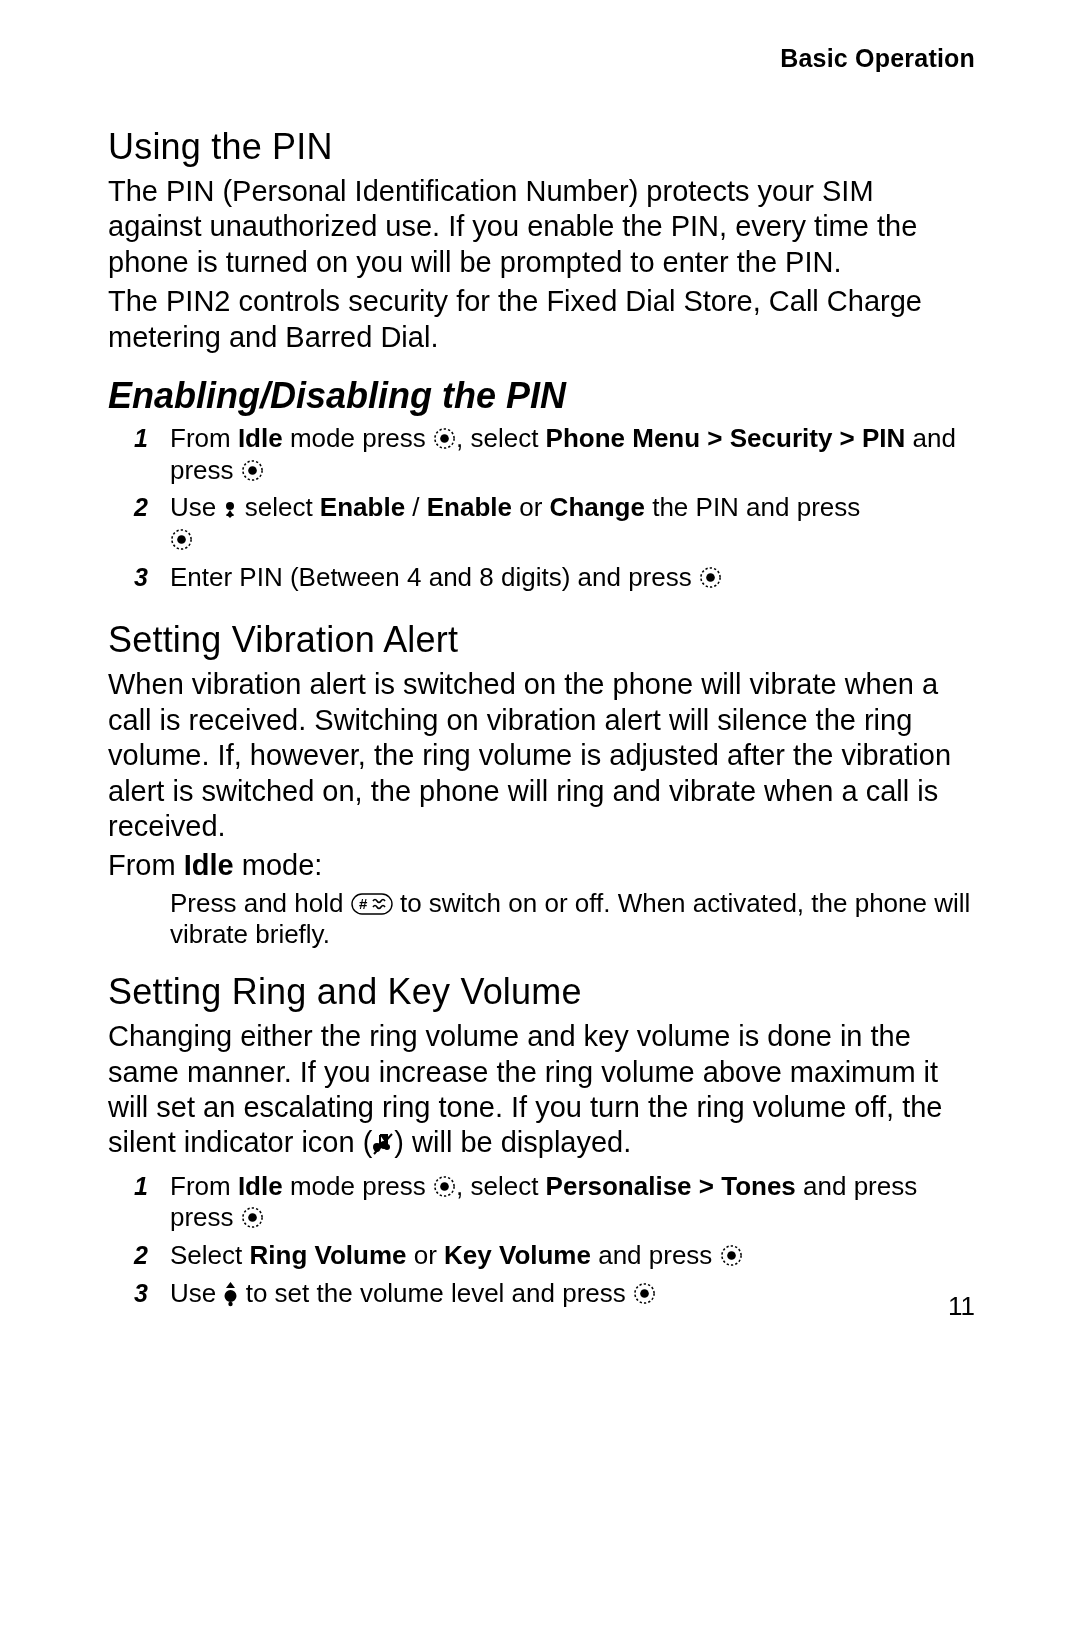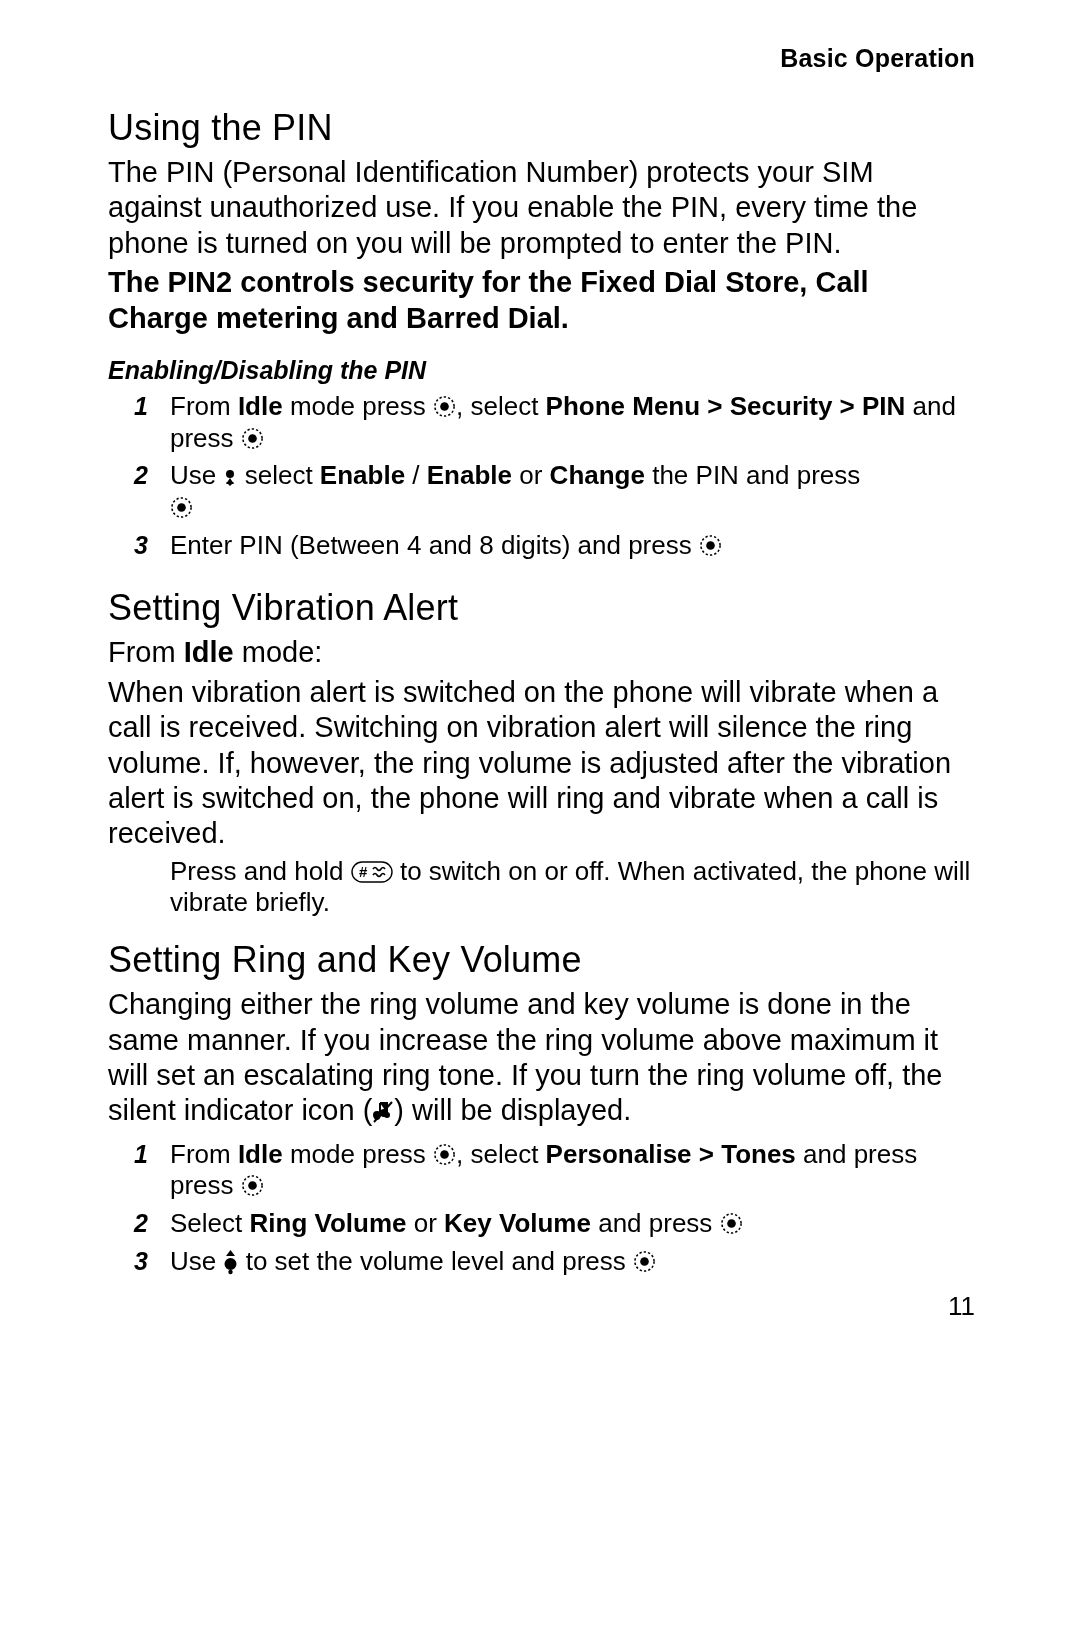--- a/index.html
+++ b/index.html
@@ -16,39 +16,39 @@
     position: relative;
     box-sizing: border-box;
     width: 1080px;
     height: 1632px;
     padding: 44px 105px 0 108px;
   }
   .running-head {
     font-weight: 700;
     font-size: 25px;
     text-align: right;
-    margin-bottom: 34px;
+    margin-bottom: 53px;
     letter-spacing: 0.2px;
   }
   h1 {
     font-weight: 400;
     font-size: 36px;
     margin: 0 0 6px 0;
     letter-spacing: 0.2px;
   }
   .body-text {
     font-size: 29px;
     line-height: 1.22;
     margin: 0 0 4px 0;
   }
-  .body-text.last { margin-bottom: 20px; font-weight: bold; }
+  .body-text.last { margin-bottom: 20px; }
   h2.sub {
     font-style: italic;
     font-weight: 700;
-    font-size: 25px;
+    font-size: 36px;
     margin: 16px 0 6px 0;
   }
   .steps {
     margin: 0 0 26px 0;
     padding: 0 0 0 62px;
   }
   .step {
     position: relative;
     font-size: 26px;
     line-height: 1.22;
@@ -148,24 +148,24 @@
       <span class="num">3</span>
       <span>Enter PIN (Between 4 and 8 digits) and press </span>
       <svg class="icon nav-dot" viewBox="0 0 24 24">
           <circle class="ring" cx="12" cy="12" r="10"></circle>
           <circle class="core" cx="12" cy="12" r="4.5"></circle>
         </svg>
     </div>
   </div>
 
   <h1>Setting Vibration Alert</h1>
+  <p class="body-text">When vibration alert is switched on the phone will vibrate when a call is received. Switching on vibration alert will silence the ring volume. If, however, the ring volume is adjusted after the vibration alert is switched on, the phone will ring and vibrate when a call is received.</p>
   <p class="body-text">
     <span>From </span><b>Idle</b><span> mode:</span>
   </p>
-  <p class="body-text">When vibration alert is switched on the phone will vibrate when a call is received. Switching on vibration alert will silence the ring volume. If, however, the ring volume is adjusted after the vibration alert is switched on, the phone will ring and vibrate when a call is received.</p>
   <div class="indent-block">
     <span>Press and hold </span>
     <svg class="icon hashkey" viewBox="0 0 42 22">
       <rect class="frame" x="1" y="1" width="40" height="20"></rect>
       <text x="8" y="16">#</text>
       <path d="M22 8 q2 -3 4 0 q2 3 4 0 q2 -3 4 0" fill="none" stroke="#000" stroke-width="1.6"></path>
       <path d="M22 14 q2 -3 4 0 q2 3 4 0 q2 -3 4 0" fill="none" stroke="#000" stroke-width="1.6"></path>
     </svg>
     <span> to switch on or off. When activated, the phone will vibrate briefly.</span>
   </div>

